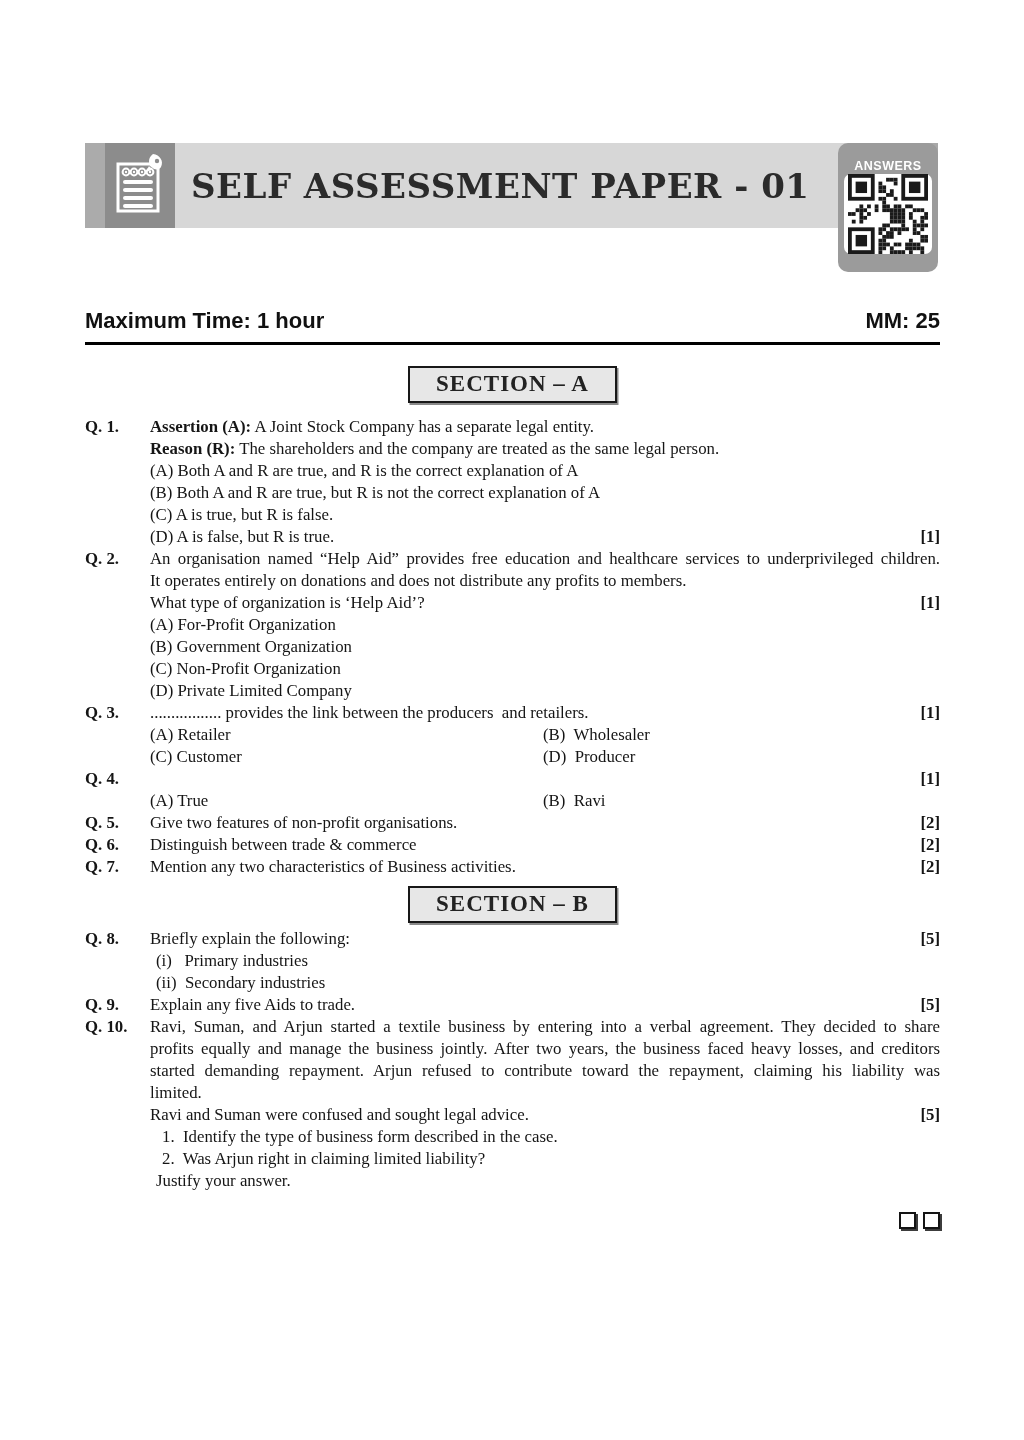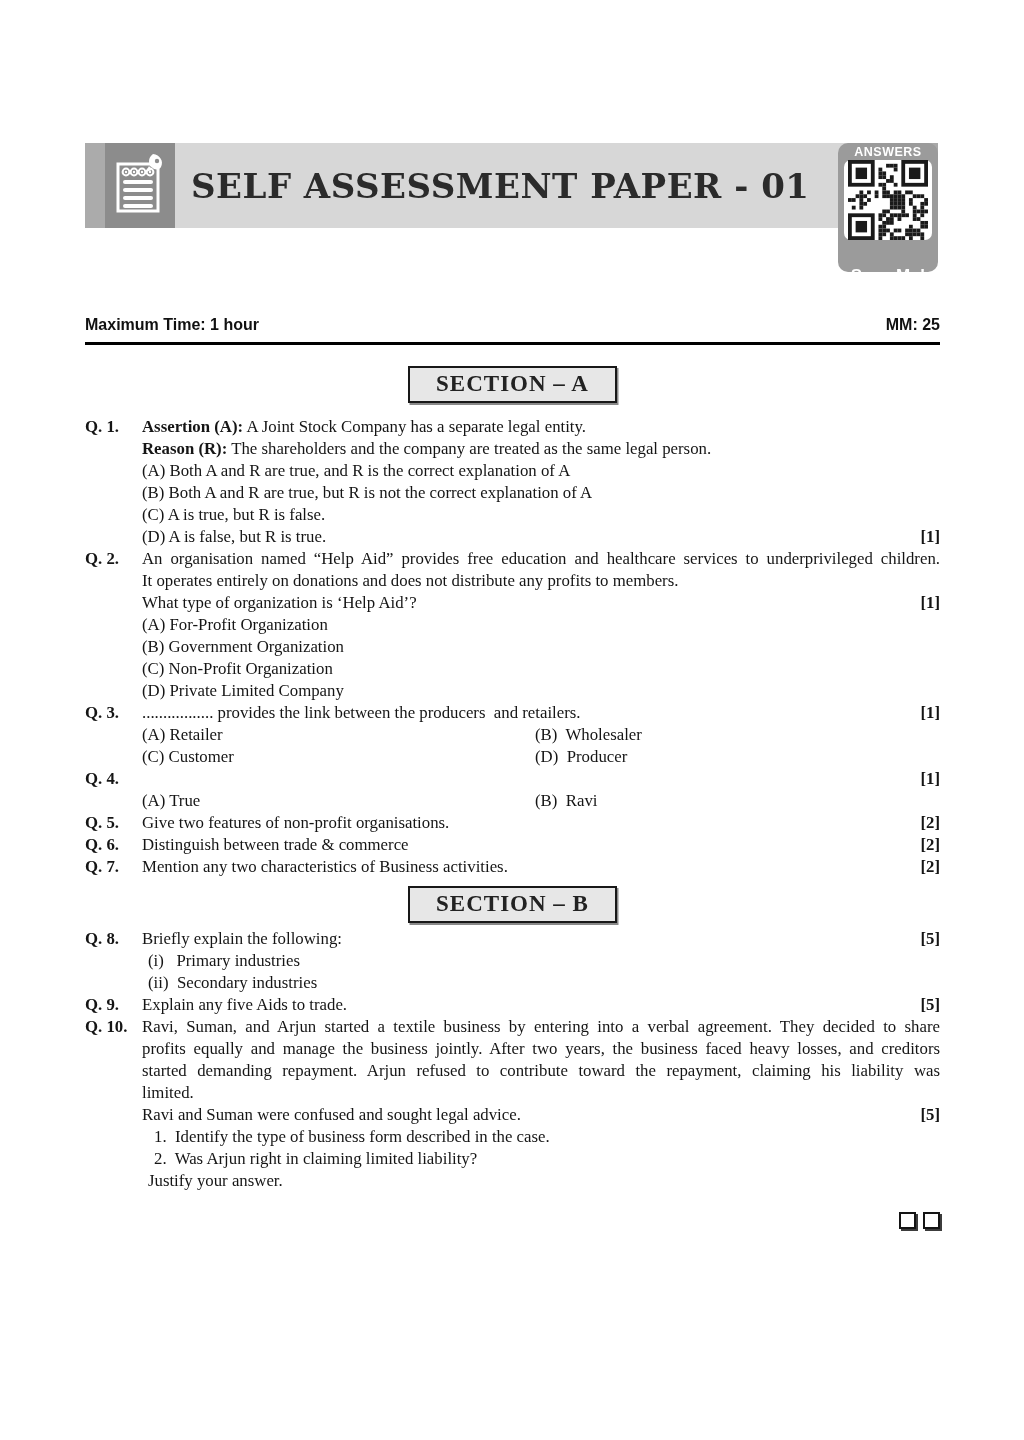--- a/index.html
+++ b/index.html
@@ -13,40 +13,40 @@
   .icon-box{width:70px;background:#8c8c8c;display:flex;align-items:center;justify-content:center;}
   .banner{flex:1;background:#d7d7d7;display:flex;align-items:center;padding-left:16px;}
   .banner-title{
     font-family:"DejaVu Serif", serif;font-weight:800;font-size:34px;
     color:#2b2b2b;letter-spacing:0.5px;white-space:nowrap;
   }
   .right-strip{width:45px;background:#a8a8a8;}
   .qr-card{
     position:absolute;left:753px;top:0;width:100px;height:129px;background:#9b9b9b;
     border-radius:10px;display:flex;flex-direction:column;align-items:center;
-    padding-top:2px;box-sizing:border-box;z-index:2;
+    padding-top:16px;box-sizing:border-box;z-index:2;
   }
   .qr-answers{font-family:"Liberation Sans", sans-serif;font-weight:700;font-size:12.5px;color:#fff;letter-spacing:0.5px;}
   .qr-white{width:88px;height:88px;background:#fff;border-radius:7px;margin:1px 0 2px 0;display:flex;align-items:center;justify-content:center;}
   .qr-scan{font-family:"Liberation Sans", sans-serif;font-weight:700;font-size:17px;color:#fff;margin-top:24px;}
   
   .main{position:absolute;left:85px;top:308px;width:855px;}
   .meta-row{
     display:flex;justify-content:space-between;align-items:flex-end;
-    font-family:"Liberation Sans", sans-serif;font-weight:700;font-size:16px;color:#111;height:26px;
+    font-family:"Liberation Sans", sans-serif;font-weight:700;font-size:22px;color:#111;height:26px;
   }
   .rule{height:3px;background:#000;margin-top:8px;}
   .section-head{text-align:center;margin:21px 0 13px 0;}
   .section-block + .section-block .section-head{margin:8px 0 5px 0;}
   .section-box{
     display:inline-block;border:2px solid #181818;background:#e7e7e7;
     padding:3px 26px 4px 26px;font-weight:700;font-size:23px;letter-spacing:1px;color:#222;
     box-shadow:1.5px 2px 0 rgba(40,40,40,0.55);
   }
-  .q-row{display:flex;font-size:16.8px;line-height:22px;}
+  .q-row{display:flex;font-size:16.8px;line-height:22px;gap:8px;}
   .q-label{flex:0 0 57px;font-weight:700;}
   .q-body{flex:1;min-width:0;}
   .q-line{position:relative;min-height:22px;white-space:pre-wrap;}
   .q-line b{font-weight:700;}
   .jl{white-space:normal;text-align:justify;text-align-last:justify;}
   .ind1{padding-left:6px;}
   .ind2{padding-left:12px;}
   .cols{display:flex;}
   .cols .c1{flex:0 0 393px;}
   .cols .c2{flex:1;}

